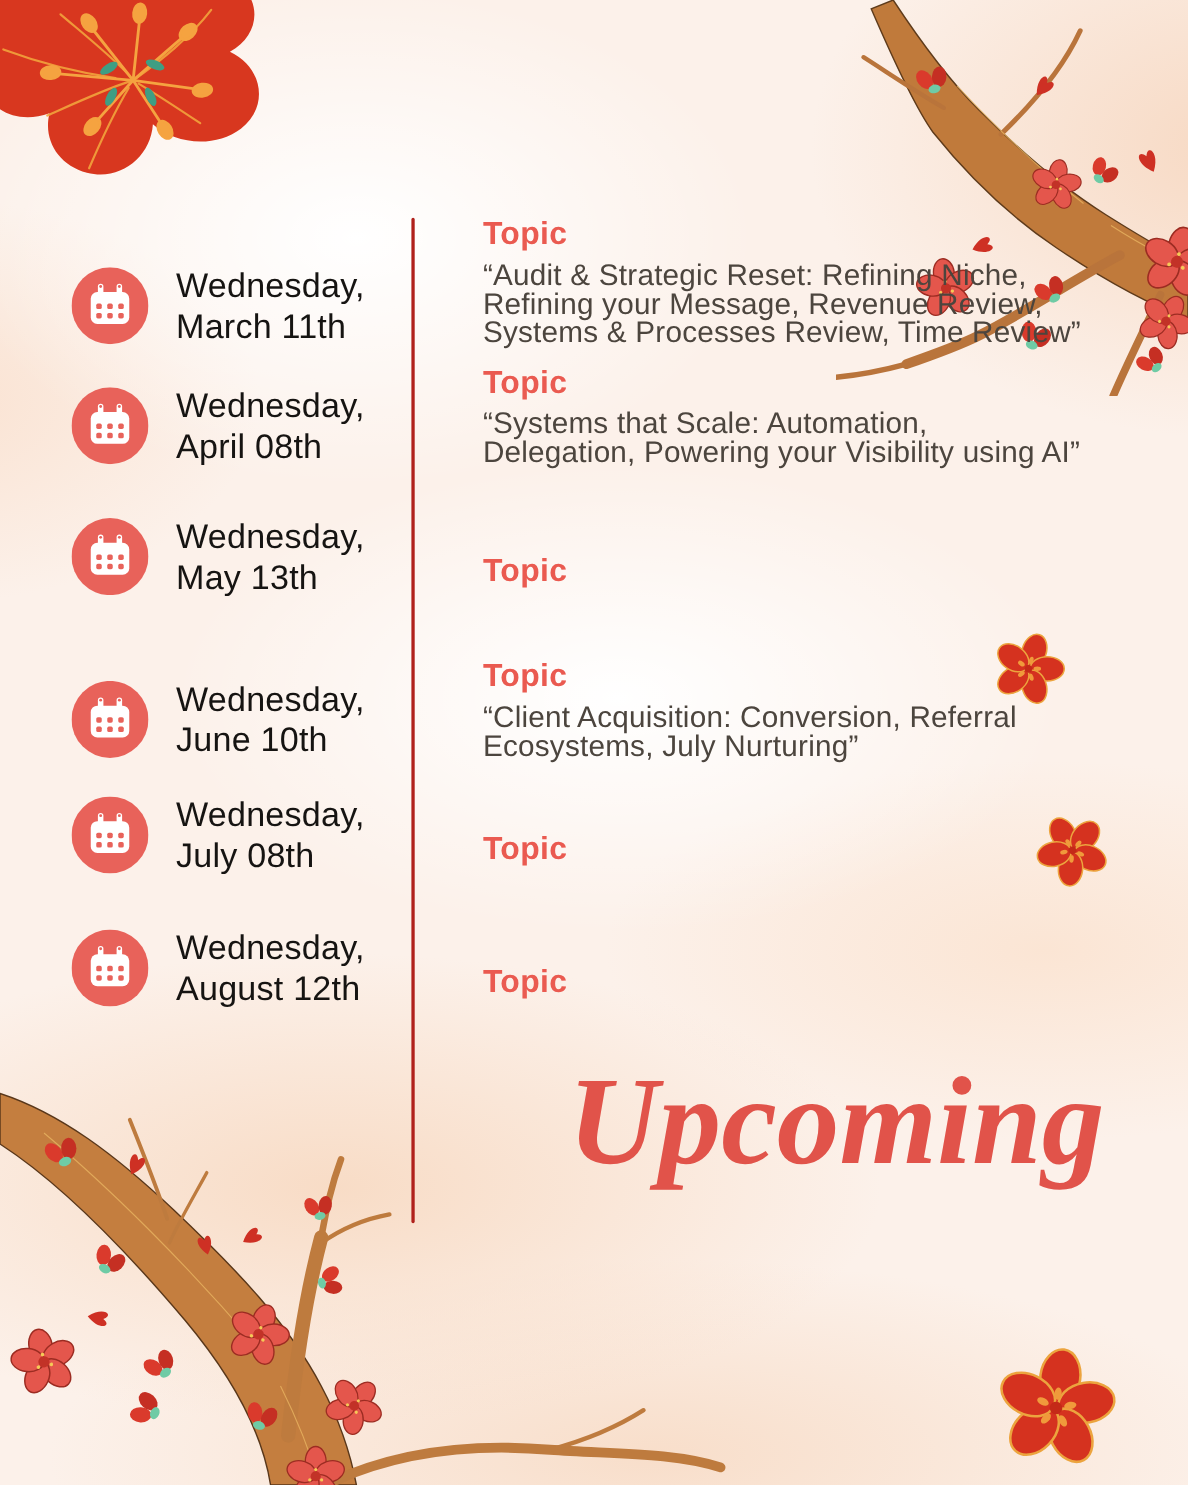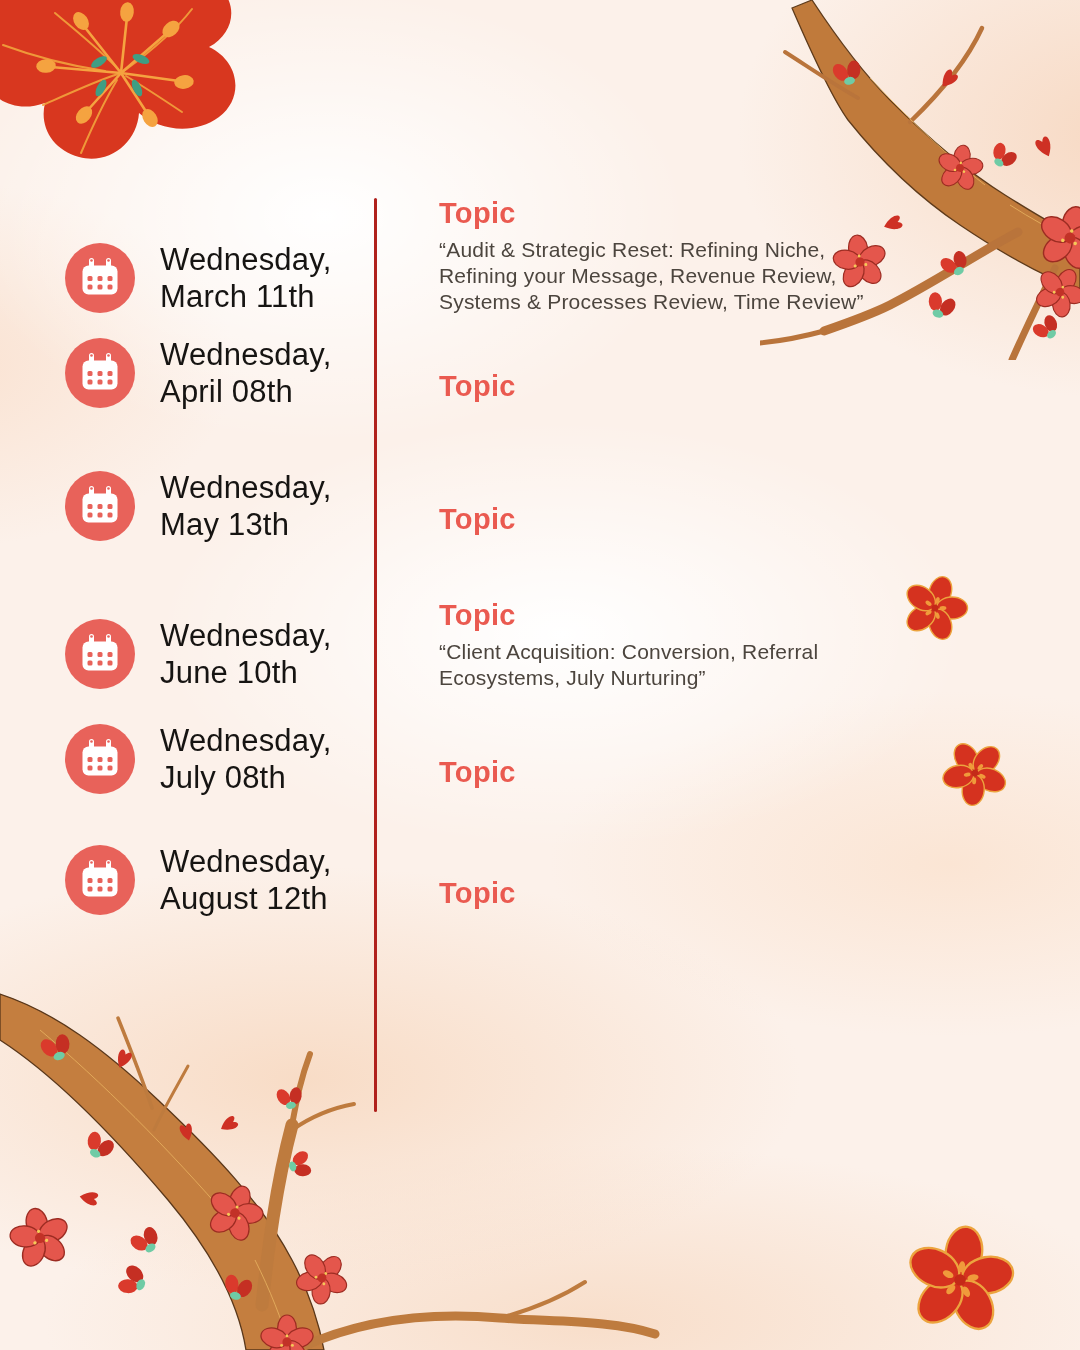--- a/index.html
+++ b/index.html
@@ -28,21 +28,21 @@
     margin-left:25px; margin-top:-2px;
     font-size:31px; line-height:37px; color:#161412; white-space:pre-line;
     letter-spacing:0.2px;
   }
   .topic-block{margin-left:69px; width:560px;}
   .topic-heading{
     font-size:29px; font-weight:bold; color:#EA5A50; letter-spacing:0.3px;
     margin:0 0 9px 0; line-height:30px;
   }
   .topic-text{
-    font-size:21px; line-height:26px; color:#4C453E; white-space:pre-line;
+    font-size:27px; line-height:26px; color:#4C453E; white-space:pre-line;
     letter-spacing:0.2px;
   }
   .title-block{
     position:absolute; right:76px; top:962px; z-index:4;
     text-align:right; color:#E1534A;
     font-family:"Liberation Serif", serif; line-height:1.0;
   }
   .title-line1{font-size:114px; font-style:italic; font-weight:bold; display:block;}
   .title-line2{font-size:114px; font-weight:normal; display:block; margin-top:-6px;}
 </style>
@@ -246,20 +246,22 @@
             <path d="M43.5 17.5 v6"></path>
           </g>
           <circle cx="26.5" cy="17.5" r="1.3" fill="#E8625A"></circle>
           <circle cx="43.5" cy="17.5" r="1.3" fill="#E8625A"></circle>
         </svg>
       <div class="date-text">Wednesday,
 April 08th</div>
     </div>
     <div class="topic-block">
       <h2 class="topic-heading">Topic</h2>
+      <div class="topic-text">“Systems that Scale: Automation,
+Delegation, Powering your Visibility using AI”</div>
     </div>
   </div>
 
   <div class="row" style="top:466px;">
     <div class="date-block">
       <svg class="cal-icon" viewBox="0 0 70 70">
           <circle cx="35" cy="35" r="35" fill="#E8625A"></circle>
           <rect x="17.5" y="22.5" width="35" height="29" rx="6" fill="#fff"></rect>
           <g fill="#E8625A">
             <rect x="22.5" y="33" width="5" height="5" rx="1.5"></rect>
@@ -364,15 +366,16 @@
         </svg>
       <div class="date-text">Wednesday,
 August 12th</div>
     </div>
     <div class="topic-block">
       <h2 class="topic-heading">Topic</h2>
     </div>
   </div>
 
   <div class="title-block">
+    <span class="title-line1">Upcoming</span>
   </div>
 
 </div>
 
 </body></html>

